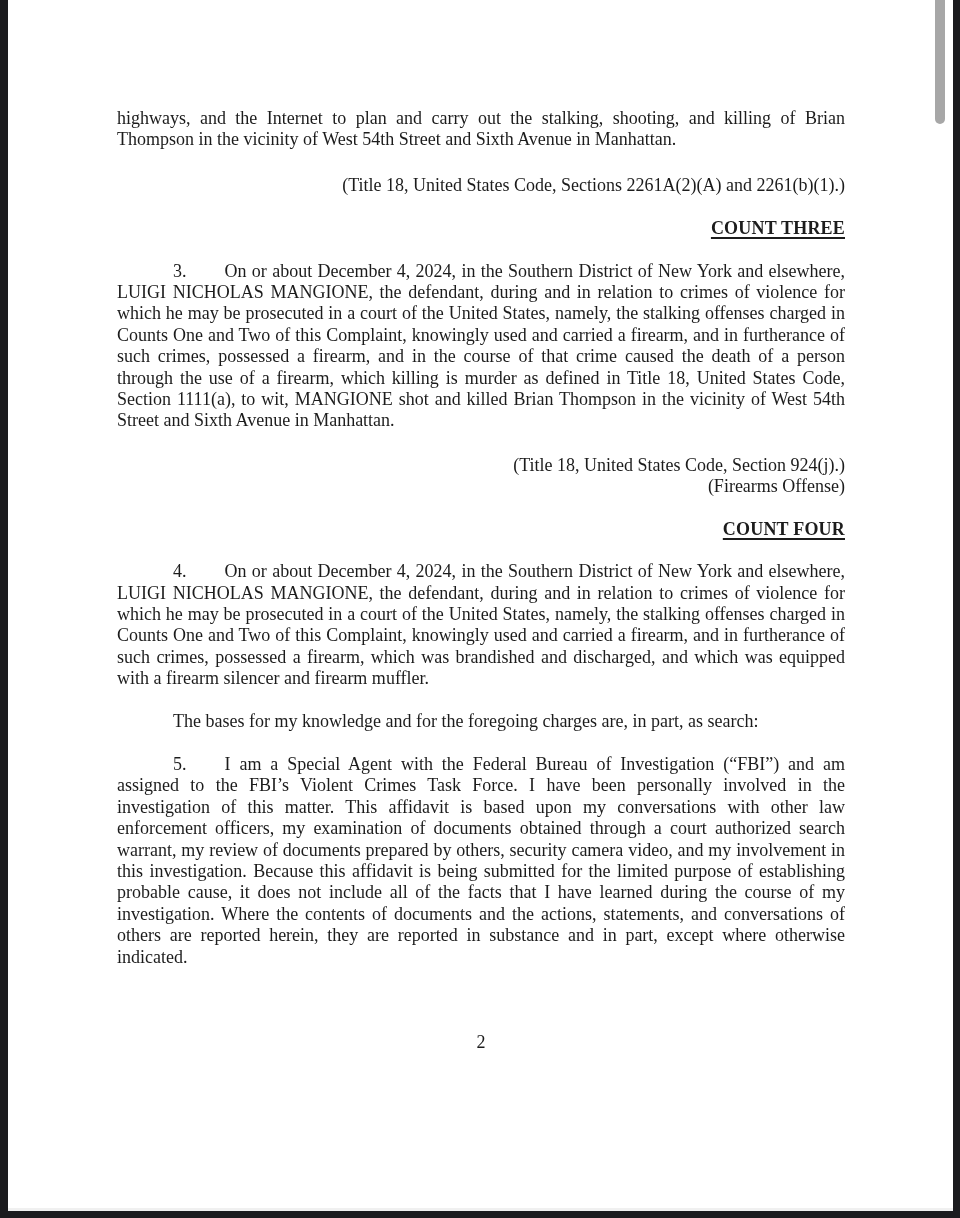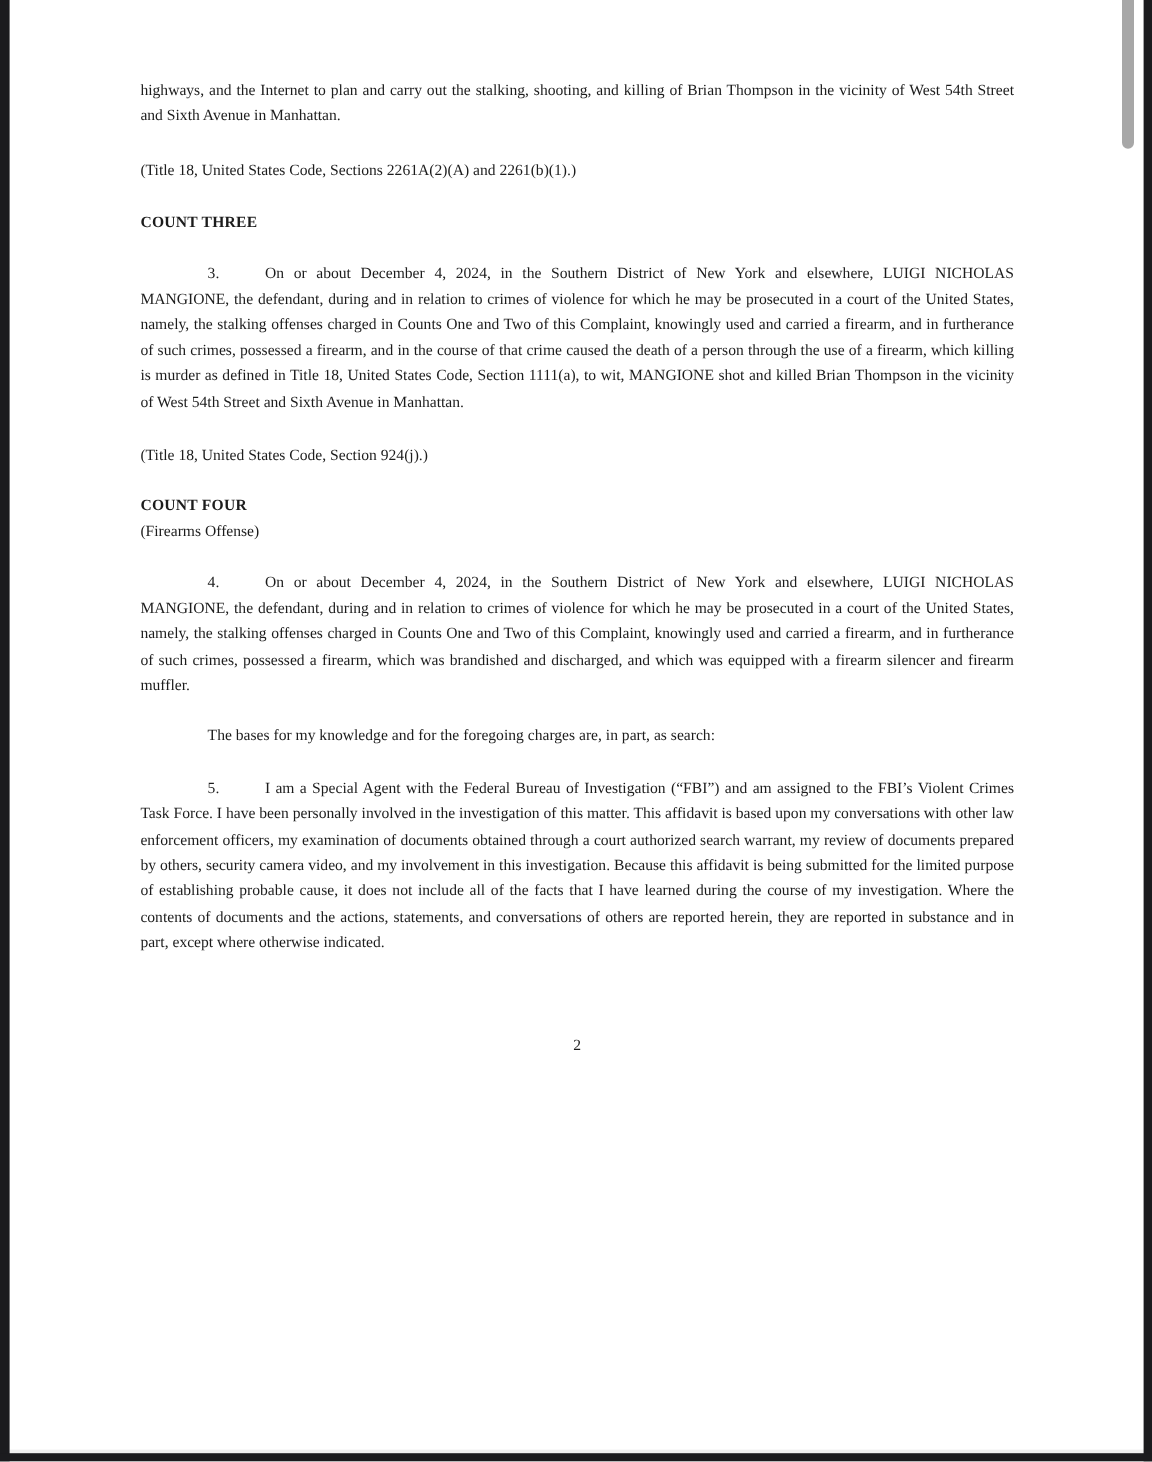--- a/index.html
+++ b/index.html
@@ -54,49 +54,50 @@
     right: 8px; top: -6px;
     width: 10px; height: 130px;
     border-radius: 5px;
     background: #a7a7a7;
   }
   
   .doc {
     position: absolute;
     left: 117px; top: 0;
     width: 728px;
-    padding-top: 64px;
+    padding-top: 108px;
     color: #1c1c1c;
-    font-size: 13px;
+    font-size: 18px;
     line-height: 21.4px;
     text-align: justify;
   }
   .doc p, .doc div.line {
     margin: 0;
   }
   .para-indent {
     text-indent: 56px;
   }
   .ptab {
     display: inline-block;
     width: 38px;
   }
   .centered {
-    text-align: left;
+    text-align: right;
   }
   .m24 { margin-top: 24px !important; }
   .m23 { margin-top: 23px !important; }
   .m22 { margin-top: 22px !important; }
   .m21 { margin-top: 21px !important; }
   .m64 { margin-top: 64px !important; }
   .count-title {
     font-weight: bold;
     letter-spacing: 0.2px;
   }
   .count-title .u {
+    text-decoration: underline;
     text-decoration-thickness: 2px;
     text-underline-offset: 3px;
     margin-top: 42px;
   }
   .section-u {
     text-decoration: underline;
     text-decoration-thickness: 1.4px;
     text-underline-offset: 3px;
   }
   .pagenum {
@@ -114,23 +115,23 @@
 
     <p class="centered m24">(Title 18, United States Code, Sections 2261A(2)(A) and 2261(b)(1).)</p>
 
     <p class="centered count-title m22"><span class="u">COUNT THREE</span></p>
 
 
     <p class="para-indent m21"><span>3.</span><span class="ptab"></span><span>On or about December 4, 2024, in the Southern District of New York and elsewhere, LUIGI NICHOLAS MANGIONE, the defendant, during and in relation to crimes of violence for which he may be prosecuted in a court of the United States, namely, the stalking offenses charged in Counts One and Two of this Complaint, knowingly used and carried a firearm, and in furtherance of such crimes, possessed a firearm, and in the course of that crime caused the death of a person through the use of a firearm, which killing is murder as defined in Title 18, United States Code, Section 1111(a), to wit, MANGIONE shot and killed Brian Thompson in the vicinity of West 54th Street and Sixth Avenue in Manhattan.</span></p>
 
     <p class="centered m23">(Title 18, United States Code, Section 924(j).)</p>
 
+    <p class="centered">(Firearms Offense)</p>
+
     <p class="centered count-title m21"><span class="u">COUNT FOUR</span></p>
-
-    <p class="centered">(Firearms Offense)</p>
 
     <p class="para-indent m21"><span>4.</span><span class="ptab"></span><span>On or about December 4, 2024, in the Southern District of New York and elsewhere, LUIGI NICHOLAS MANGIONE, the defendant, during and in relation to crimes of violence for which he may be prosecuted in a court of the United States, namely, the stalking offenses charged in Counts One and Two of this Complaint, knowingly used and carried a firearm, and in furtherance of such crimes, possessed a firearm, which was brandished and discharged, and which was equipped with a firearm silencer and firearm muffler.</span></p>
 
 
 
     <p class="para-indent m21">The bases for my knowledge and for the foregoing charges are, in part, as search:</p>
 
     <p class="para-indent m22"><span>5.</span><span class="ptab"></span><span>I am a Special Agent with the Federal Bureau of Investigation (“FBI”) and am assigned to the FBI’s Violent Crimes Task Force. I have been personally involved in the investigation of this matter. This affidavit is based upon my conversations with other law enforcement officers, my examination of documents obtained through a court authorized search warrant, my review of documents prepared by others, security camera video, and my involvement in this investigation. Because this affidavit is being submitted for the limited purpose of establishing probable cause, it does not include all of the facts that I have learned during the course of my investigation. Where the contents of documents and the actions, statements, and conversations of others are reported herein, they are reported in substance and in part, except where otherwise indicated.</span></p>
 
     <p class="pagenum m64">2</p>

